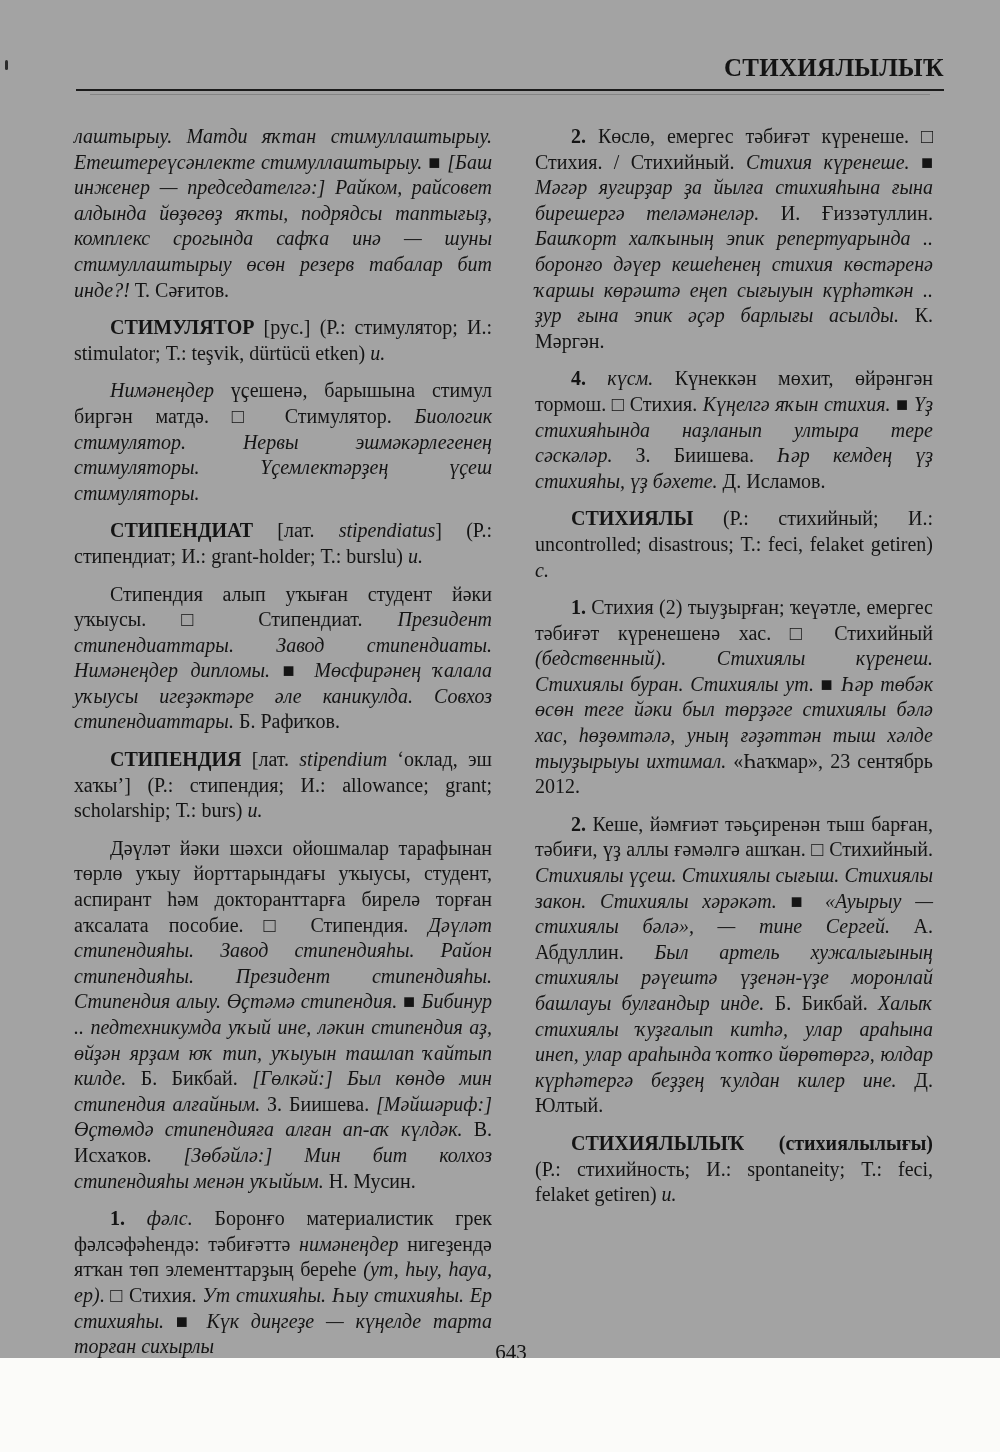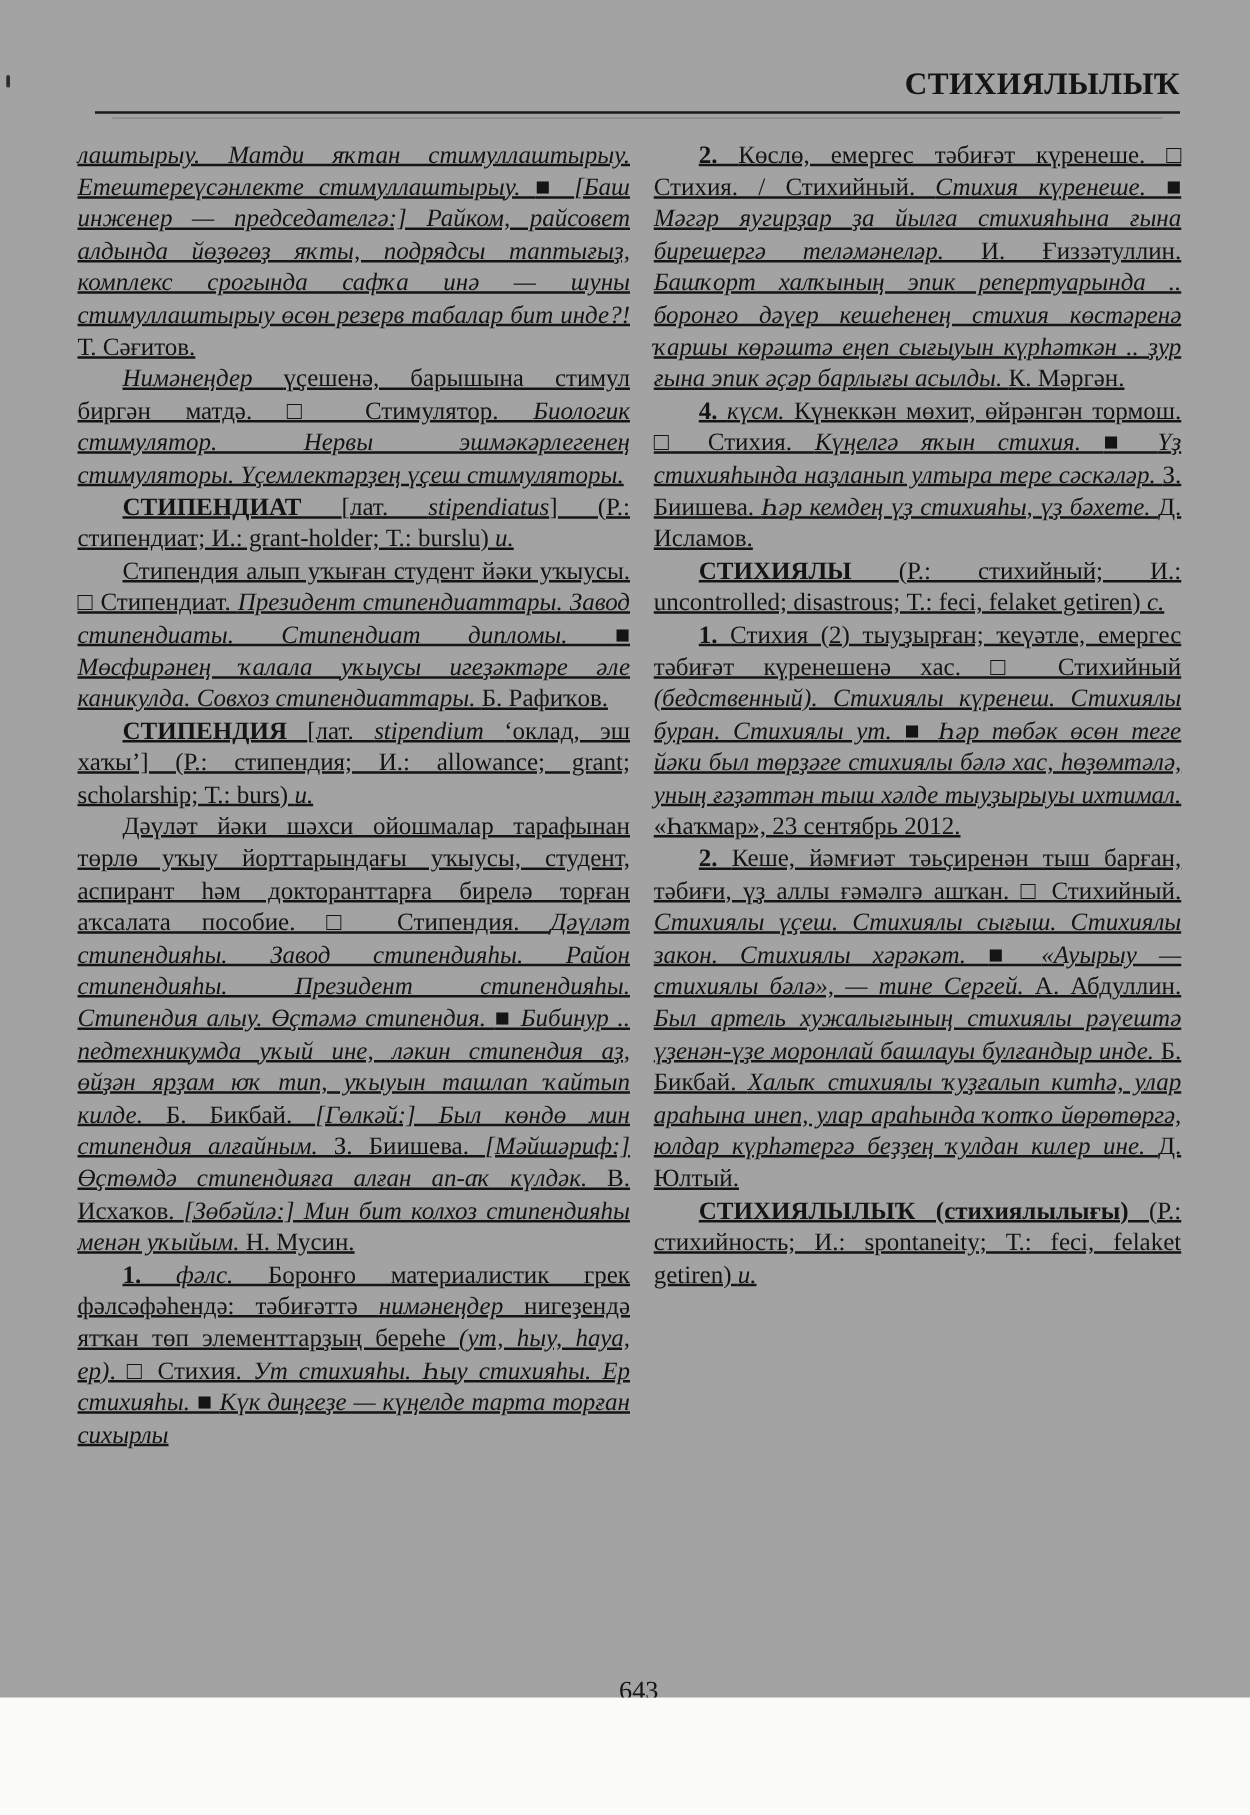--- a/index.html
+++ b/index.html
@@ -47,21 +47,21 @@
     position: absolute;
     top: 112px;
     font-size: 20px;
     line-height: 25.6px;
     text-align: justify;
     hyphens: auto;
     -webkit-hyphens: auto;
   }
   .col-left  { left: 62px;  width: 442px; }
   .col-right { left: 523px; width: 422px; }
-  .para { margin: 0; text-decoration: underline; }
+  .para { margin: 12px; }
   .para.indent { text-indent: 36px; }
   .r-n { font-style: normal; font-weight: normal; }
   .r-i { font-style: italic; }
   .r-b { font-weight: bold; }
   .page-number {
     position: absolute;
     top: 1340px; left: 0;
     width: 1000px;
     text-align: center;
     font-size: 21px;
@@ -72,23 +72,24 @@
 <body>
 
 <div class="page">
   <span class="margin-mark"></span>
   <div class="header-title">СТИХИЯЛЫЛЫҠ</div>
   <div class="rule"></div>
   <div class="rule-ghost"></div>
 
   <div class="col col-left" id="col-left">
       <p class="para"><span class="r-i">лаштырыу. Матди яҡтан стимуллаштырыу. Етештереүсәнлекте стимуллаштырыу. </span><span class="r-n">■ </span><span class="r-i">[Баш инженер — председателгә:] Райком, райсовет алдында йөҙөгөҙ яҡты, подрядсы таптығыҙ, комплекс срогында сафҡа инә — шуны стимуллаштырыу өсөн резерв табалар бит инде?! </span><span class="r-n">Т. Сәғитов.</span></p>
+      <p class="para indent"><span class="r-b">СТИМУЛЯТОР </span><span class="r-n">[рус.] (Р.: стимулятор; И.: stimulator; Т.: teşvik, dürtücü etken) </span><span class="r-i">и.</span></p>
       <p class="para indent"><span class="r-i">Нимәнеңдер </span><span class="r-n">үҫешенә, барышына стимул биргән матдә. □ Стимулятор. </span><span class="r-i">Биологик стимулятор. Нервы эшмәкәрлегенең стимуляторы. Үҫемлектәрҙең үҫеш стимуляторы.</span></p>
       <p class="para indent"><span class="r-b">СТИПЕНДИАТ </span><span class="r-n">[лат. </span><span class="r-i">stipendiatus</span><span class="r-n">] (Р.: стипендиат; И.: grant-holder; Т.: burslu) </span><span class="r-i">и.</span></p>
-      <p class="para indent"><span class="r-n">Стипендия алып уҡыған студент йәки уҡыусы. □ Стипендиат. </span><span class="r-i">Президент стипендиаттары. Завод стипендиаты. Стипендиат дипломы. </span><span class="r-n">■ </span><span class="r-i">Мөсфирәнең ҡалала уҡыусы игеҙәктәре әле каникулда. Совхоз стипендиаттары. </span><span class="r-n">Б. Рафиҡов.</span></p>
+      <p class="para indent"><span class="r-n">Стипендия алып уҡыған студент йәки уҡыусы. □ Стипендиат. </span><span class="r-i">Президент стипендиаттары. Завод стипендиаты. Нимәнеңдер дипломы. </span><span class="r-n">■ </span><span class="r-i">Мөсфирәнең ҡалала уҡыусы игеҙәктәре әле каникулда. Совхоз стипендиаттары. </span><span class="r-n">Б. Рафиҡов.</span></p>
       <p class="para indent"><span class="r-b">СТИПЕНДИЯ </span><span class="r-n">[лат. </span><span class="r-i">stipendium </span><span class="r-n">‘оклад, эш хаҡы’] (Р.: стипендия; И.: allowance; grant; scholarship; Т.: burs) </span><span class="r-i">и.</span></p>
       <p class="para indent"><span class="r-n">Дәүләт йәки шәхси ойошмалар тарафынан төрлө уҡыу йорттарындағы уҡыусы, студент, аспирант һәм докторанттарға бирелә торған аҡсалата пособие. □ Стипендия. </span><span class="r-i">Дәүләт стипендияһы. Завод стипендияһы. Район стипендияһы. Президент стипендияһы. Стипендия алыу. Өҫтәмә стипендия. </span><span class="r-n">■ </span><span class="r-i">Бибинур .. педтехникумда уҡый ине, ләкин стипендия аҙ, өйҙән ярҙам юҡ тип, уҡыуын ташлап ҡайтып килде. </span><span class="r-n">Б. Бикбай. </span><span class="r-i">[Гөлкәй:] Был көндө мин стипендия алғайным. </span><span class="r-n">З. Биишева. </span><span class="r-i">[Мәйшәриф:] Өҫтөмдә стипендияға алған ап-аҡ күлдәк. </span><span class="r-n">В. Исхаҡов. </span><span class="r-i">[Зөбәйлә:] Мин бит колхоз стипендияһы менән уҡыйым. </span><span class="r-n">Н. Мусин.</span></p>
       <p class="para indent"><span class="r-b">1. </span><span class="r-i">фәлс. </span><span class="r-n">Боронғо материалистик грек фәлсәфәһендә: тәбиғәттә </span><span class="r-i">нимәнеңдер </span><span class="r-n">нигеҙендә ятҡан төп элементтарҙың береһе </span><span class="r-i">(ут, һыу, һауа, ер)</span><span class="r-n">. □ Стихия. </span><span class="r-i">Ут стихияһы. Һыу стихияһы. Ер стихияһы. </span><span class="r-n">■ </span><span class="r-i">Күк диңгеҙе — күңелде тарта торған сихырлы</span></p>
     </div>
   <div class="col col-right" id="col-right">
       <p class="para indent"><span class="r-b">2. </span><span class="r-n">Көслө, емергес тәбиғәт күренеше. □ Стихия. / Стихийный. </span><span class="r-i">Стихия күренеше. </span><span class="r-n">■ </span><span class="r-i">Мәгәр яугирҙар ҙа йылға стихияһына ғына бирешергә теләмәнеләр. </span><span class="r-n">И. Ғиззәтуллин. </span><span class="r-i">Башҡорт халҡының эпик репертуарында .. боронғо дәүер кешеһенең стихия көстәренә ҡаршы көрәштә еңеп сығыуын күрһәткән .. ҙур ғына эпик әҫәр барлығы асылды. </span><span class="r-n">К. Мәргән.</span></p>
       <p class="para indent"><span class="r-b">4. </span><span class="r-i">күсм. </span><span class="r-n">Күнеккән мөхит, өйрәнгән тормош. □ Стихия. </span><span class="r-i">Күңелгә яҡын стихия. </span><span class="r-n">■ </span><span class="r-i">Үҙ стихияһында наҙланып ултыра тере сәскәләр. </span><span class="r-n">З. Биишева. </span><span class="r-i">Һәр кемдең үҙ стихияһы, үҙ бәхете. </span><span class="r-n">Д. Исламов.</span></p>
       <p class="para indent"><span class="r-b">СТИХИЯЛЫ </span><span class="r-n">(Р.: стихийный; И.: uncontrolled; disastrous; Т.: feci, felaket getiren) </span><span class="r-i">с.</span></p>
       <p class="para indent"><span class="r-b">1. </span><span class="r-n">Стихия (2) тыуҙырған; ҡеүәтле, емергес тәбиғәт күренешенә хас. □ Стихийный </span><span class="r-i">(бедственный). Стихиялы күренеш. Стихиялы буран. Стихиялы ут. </span><span class="r-n">■ </span><span class="r-i">Һәр төбәк өсөн теге йәки был төрҙәге стихиялы бәлә хас, һөҙөмтәлә, уның ғәҙәттән тыш хәлде тыуҙырыуы ихтимал. </span><span class="r-n">«Һаҡмар», 23 сентябрь 2012.</span></p>
       <p class="para indent"><span class="r-b">2. </span><span class="r-n">Кеше, йәмғиәт тәьҫиренән тыш барған, тәбиғи, үҙ аллы ғәмәлгә ашҡан. □ Стихийный. </span><span class="r-i">Стихиялы үҫеш. Стихиялы сығыш. Стихиялы закон. Стихиялы хәрәкәт. </span><span class="r-n">■ </span><span class="r-i">«Ауырыу — стихиялы бәлә», — тине Сергей. </span><span class="r-n">А. Абдуллин. </span><span class="r-i">Был артель хужалығының стихиялы рәүештә үҙенән-үҙе моронлай башлауы булғандыр инде. </span><span class="r-n">Б. Бикбай. </span><span class="r-i">Халыҡ стихиялы ҡуҙғалып китһә, улар араһына инеп, улар араһында ҡотҡо йөрөтөргә, юлдар күрһәтергә беҙҙең ҡулдан килер ине. </span><span class="r-n">Д. Юлтый.</span></p>

